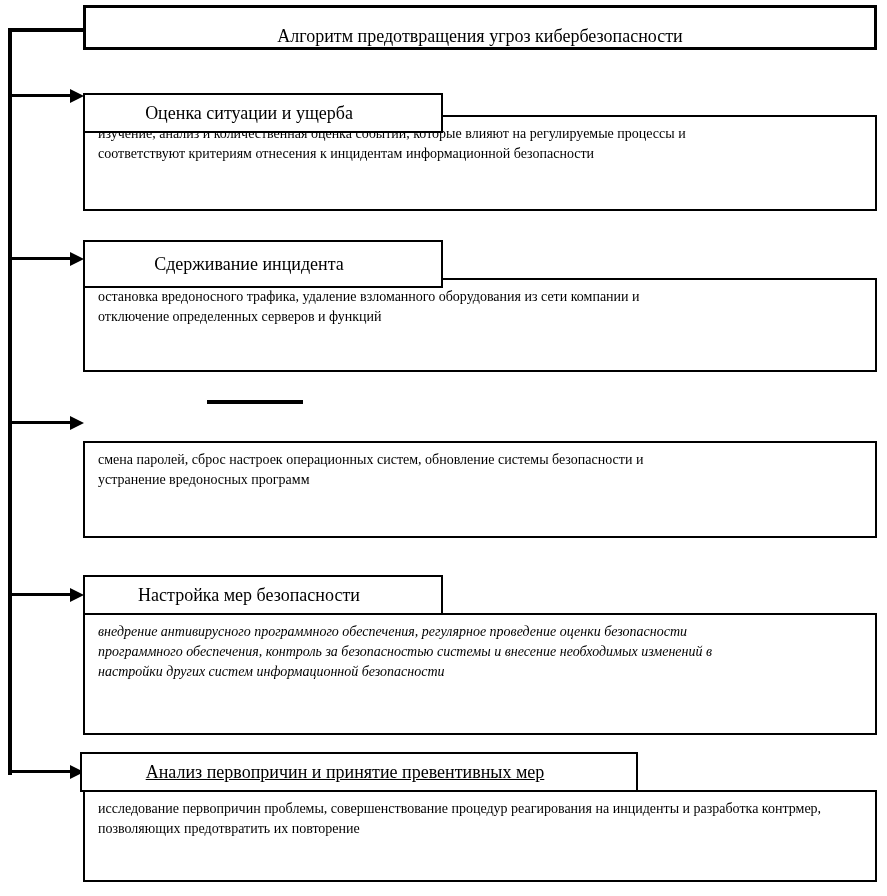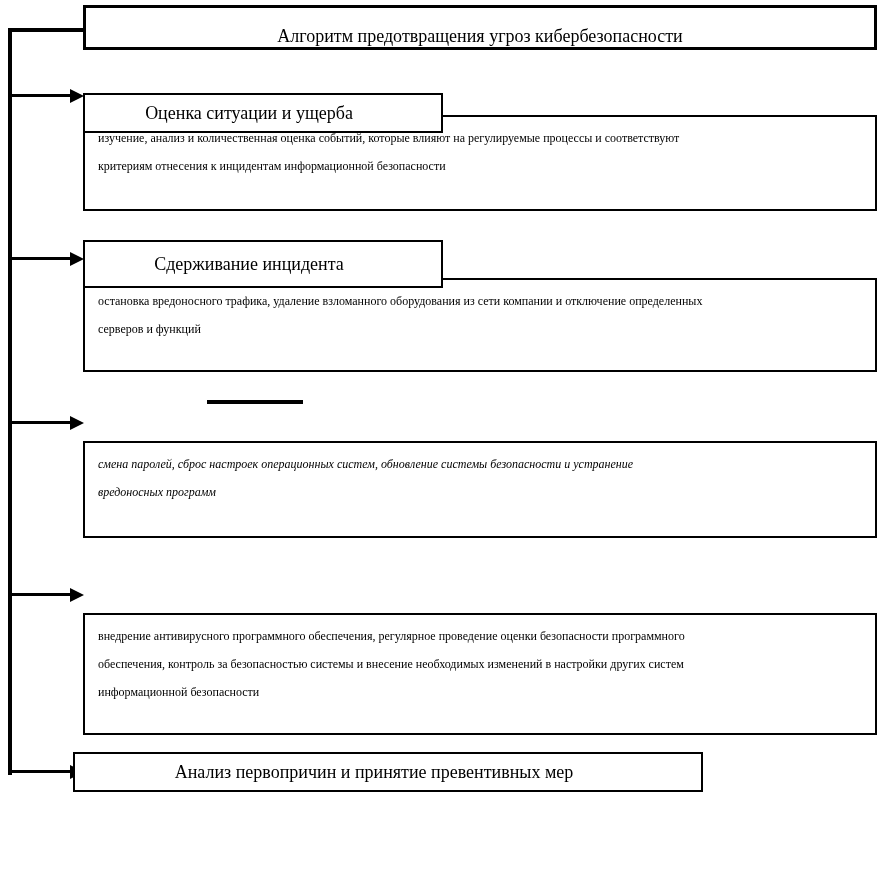--- a/index.html
+++ b/index.html
@@ -28,35 +28,35 @@
   .bl5{top:770px}.bh5{top:765px}
   
   .step-title{
     display:flex;align-items:center;justify-content:center;
     font-size:18px;z-index:2;padding-right:28px;
   }
   .st1{left:83px;top:77px;width:360px;height:40px;margin-top:16px;}
   .st2{left:83px;top:240px;width:360px;height:48px;}
   .st3{left:83px;top:403px;width:360px;height:40px;}
   .st4{left:83px;top:575px;width:360px;height:40px;}
-  .st5{left:73px;top:752px;width:630px;height:40px;}
+  .st5{left:80px;top:752px;width:558px;height:40px;text-decoration:underline;}
   
   .step-desc{
-    z-index:1;font-size:12px;line-height:28px;padding:7px 28px 0 13px;
+    z-index:1;font-size:14px;line-height:20px;padding:7px 28px 0 13px;
   }
   .sd1{left:83px;top:115px;width:794px;height:96px;}
   .sd2{left:83px;top:278px;width:794px;height:94px;}
   .sd3{left:83px;top:441px;width:794px;height:97px;}
   .sd4{left:83px;top:613px;width:794px;height:122px;}
   .sd5{left:83px;top:790px;width:794px;height:92px;}
   .dtext{display:block;}
   .d1{max-width:630px;}
   .d2{max-width:615px;}
-  .d3{max-width:595px;font-style:italic;}
-  .d4{max-width:645px;}
+  .d3{max-width:595px;}
+  .d4{max-width:645px;font-style:italic;}
   .d5{max-width:725px;}
   
   .artifact{position:absolute;left:207px;top:400px;width:96px;height:4px;background:#000;z-index:3;}
 </style>
 </head>
 <body>
 
 <div class="canvas">
 
   <div class="vline"></div>
@@ -89,21 +89,27 @@
   </div>
   <div class="box step-desc sd2">
     <span class="dtext d2">остановка вредоносного трафика, удаление взломанного оборудования из сети компании и отключение определенных серверов и функций</span>
   </div>
 
   <div class="artifact"></div>
   <div class="box step-desc sd3">
     <span class="dtext d3">смена паролей, сброс настроек операционных систем, обновление системы безопасности и устранение вредоносных программ</span>
   </div>
 
+  <div class="box step-title st4">
+    <span>Настройка мер безопасности</span>
+  </div>
   <div class="box step-desc sd4">
     <span class="dtext d4">внедрение антивирусного программного обеспечения, регулярное проведение оценки безопасности программного обеспечения, контроль за безопасностью системы и внесение необходимых изменений в настройки других систем информационной безопасности</span>
   </div>
 
   <div class="box step-title st5">
     <span>Анализ первопричин и принятие превентивных мер</span>
   </div>
+  <div class="box step-desc sd5">
+    <span class="dtext d5">исследование первопричин проблемы, совершенствование процедур реагирования на инциденты и разработка контрмер, позволяющих предотвратить их повторение</span>
+  </div>
 
 </div>
 
 </body></html>

